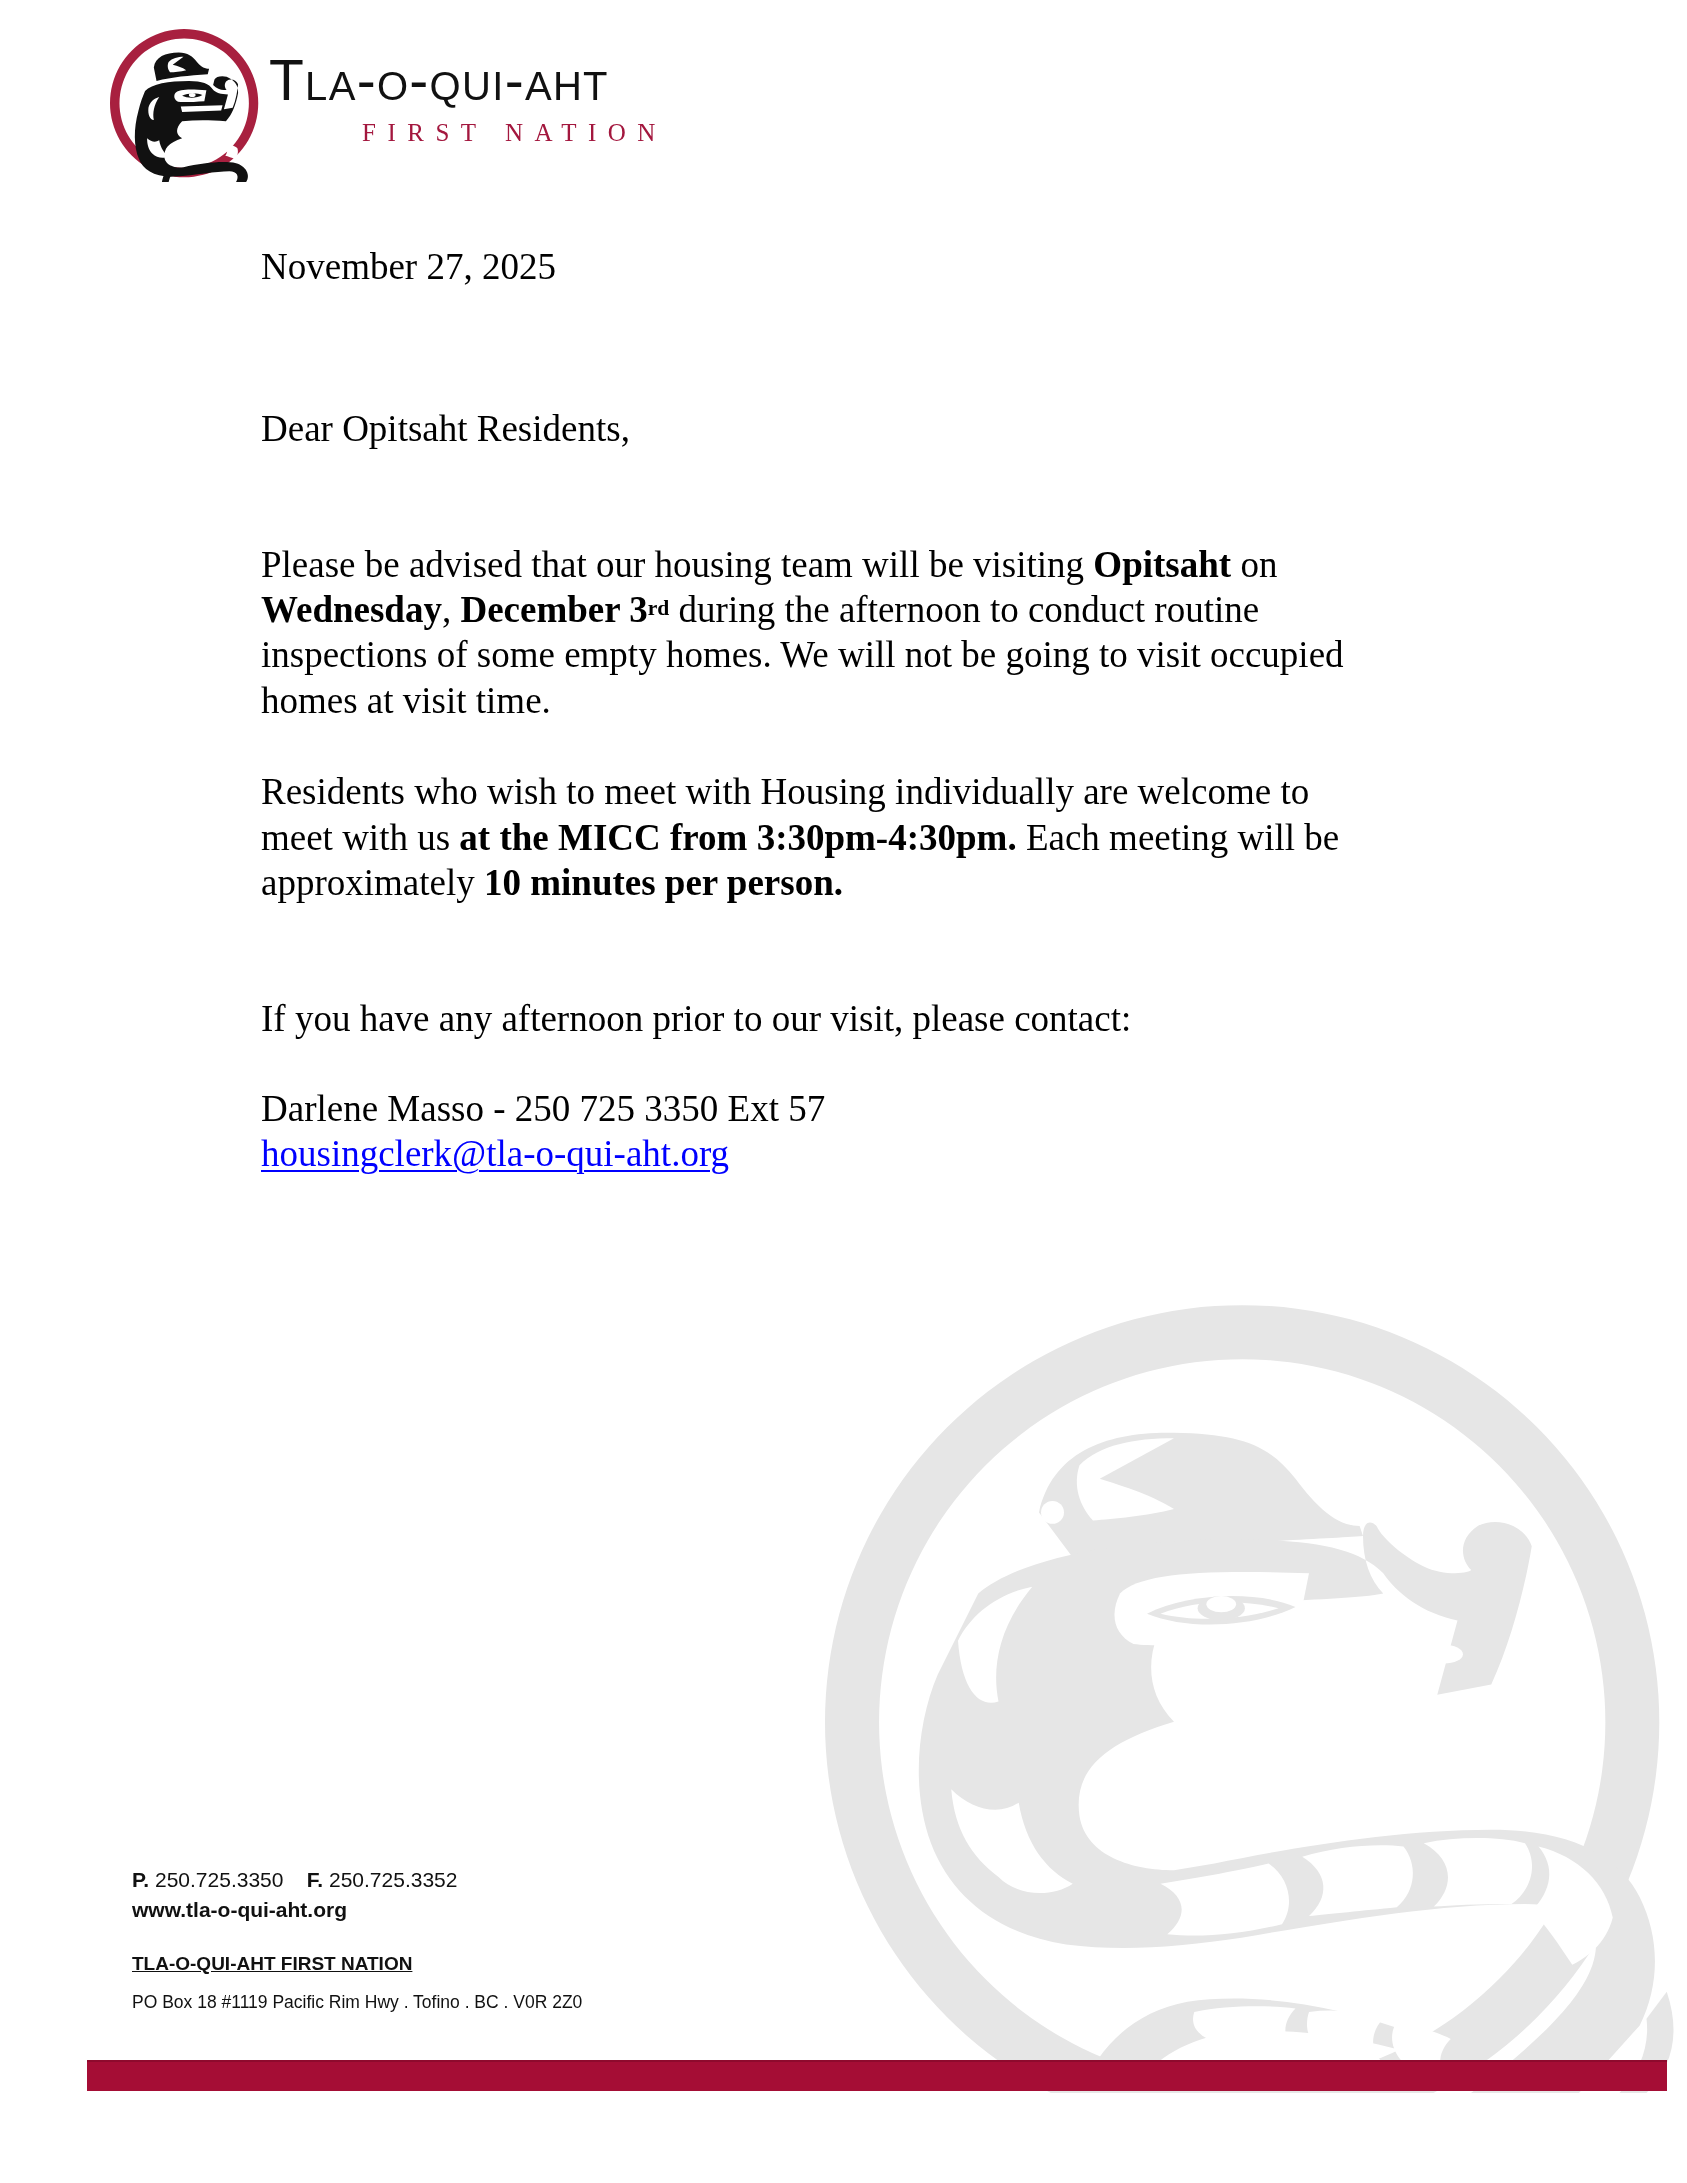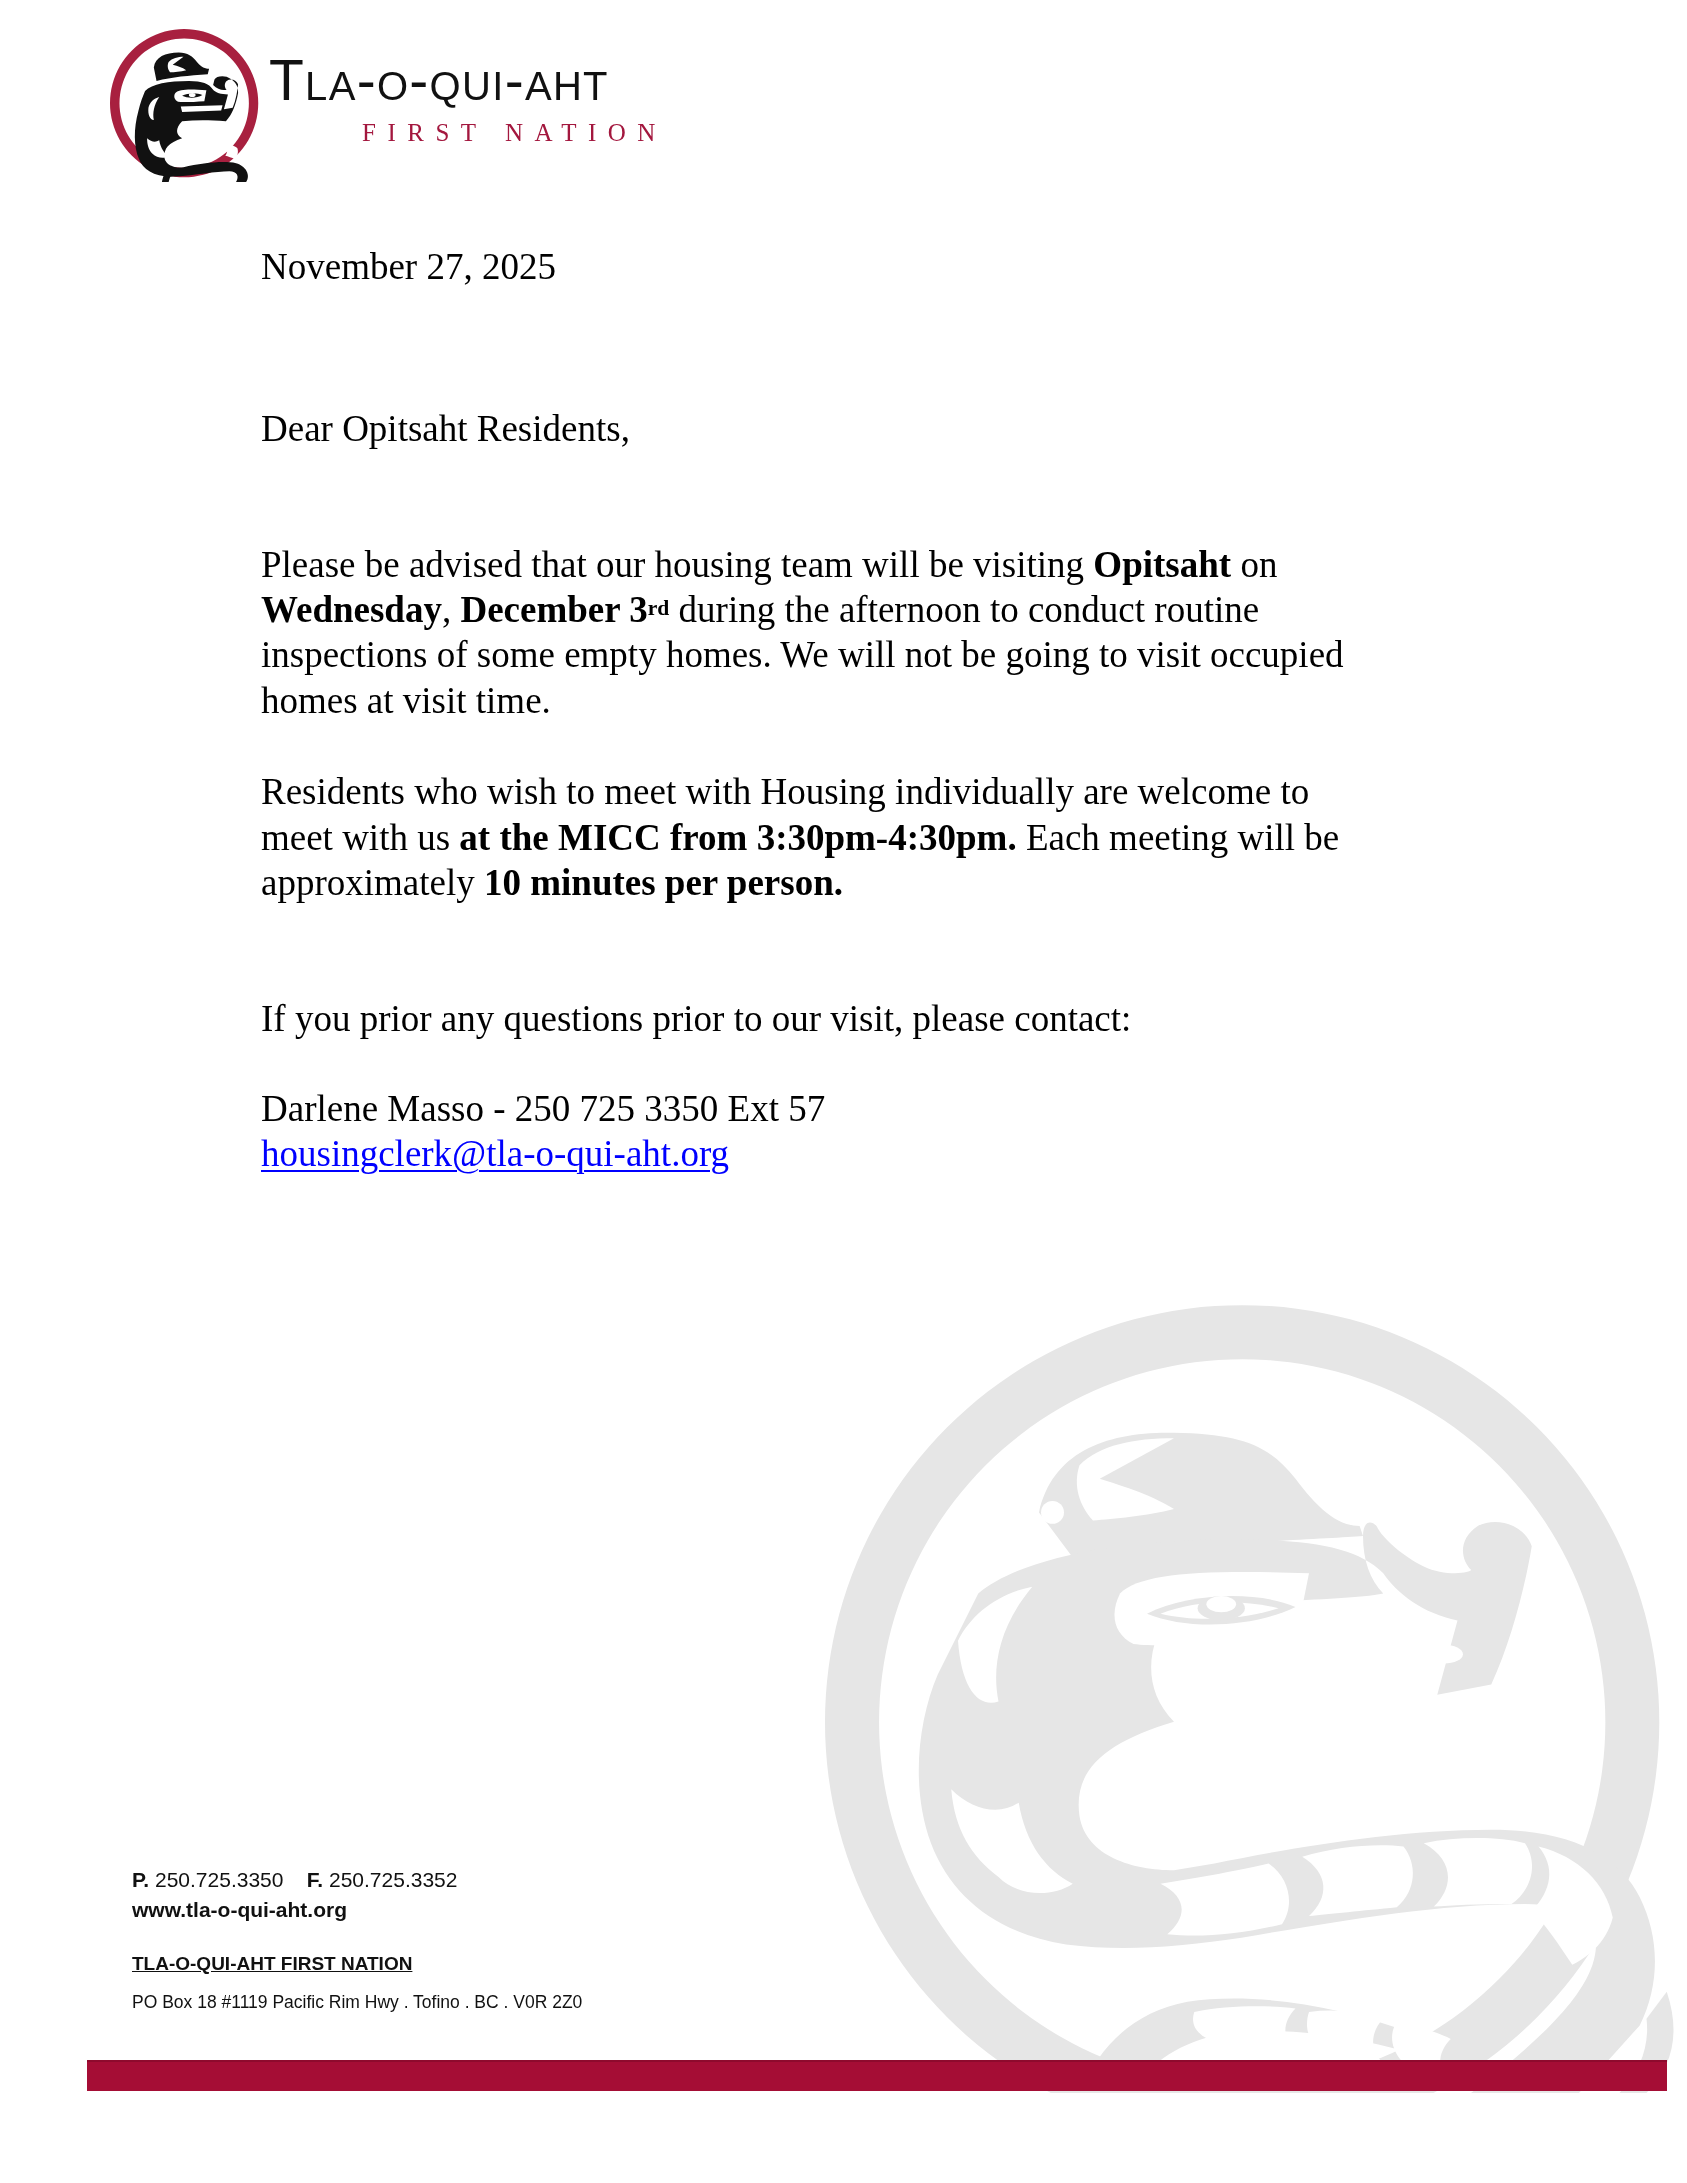--- a/index.html
+++ b/index.html
@@ -133,21 +133,21 @@
 <div>
   <div class="line" style="top:773px;">Residents who wish to meet with Housing individually are welcome to</div>
   <div class="line" style="top:819px;">
     <span>meet with us </span><b>at the MICC from 3:30pm-4:30pm.</b><span> Each meeting will be</span>
   </div>
   <div class="line" style="top:864px;">
     <span>approximately </span><b>10 minutes per person.</b>
   </div>
 </div>
 
-<div class="line" style="top:1000px;">If you prior any questions prior to our visit, please contact:</div>
+<div class="line" style="top:1000px;">If you have any afternoon prior to our visit, please contact:</div>
 <div class="line" style="top:1090px;">Darlene Masso - 250 725 3350 Ext 57</div>
 <div class="line" style="top:1135px;">
   <a class="email">housingclerk@tla-o-qui-aht.org</a>
 </div>
 
 <div class="foot foot1">
   <b>P.</b>
   <span>250.725.3350</span>
   &nbsp;&nbsp;
   <b>F.</b>

